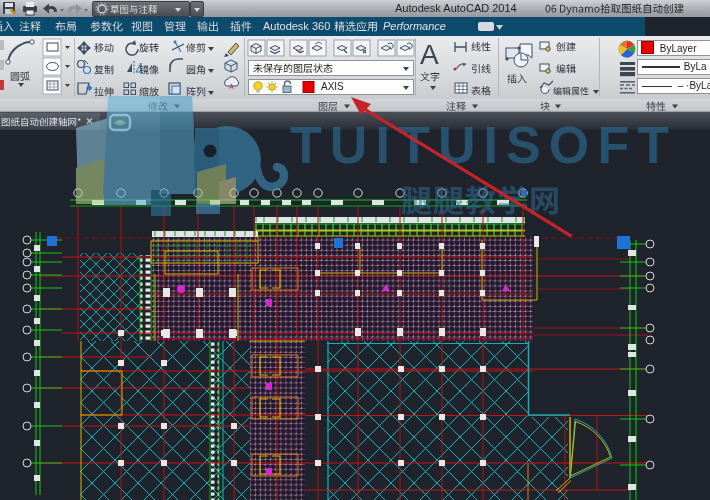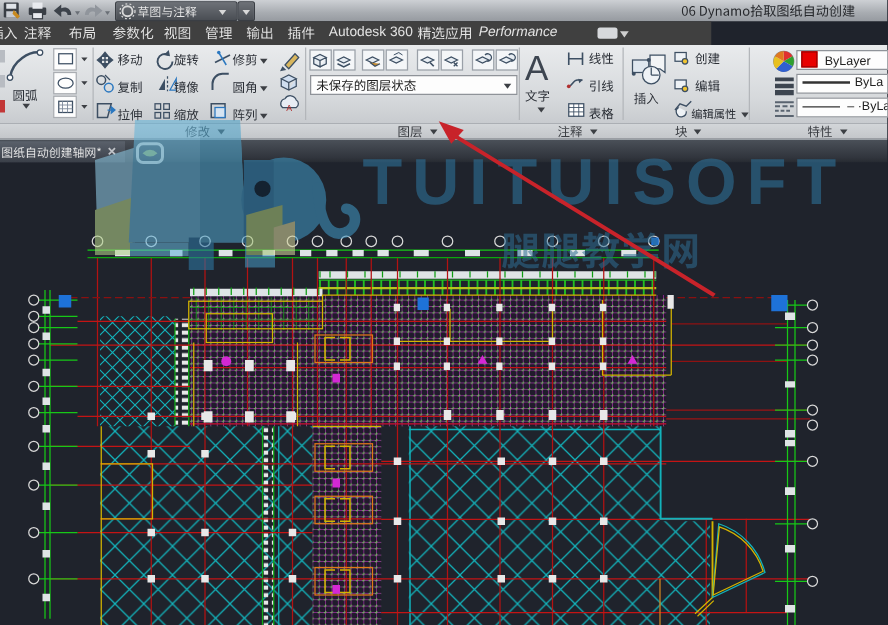--- a/index.html
+++ b/index.html
@@ -2,21 +2,21 @@
 <html><head>
 <meta charset="utf-8">
 <style>
   html,body{margin:0;padding:0;}
   body{width:710px;height:500px;overflow:hidden;position:relative;
        font-family:"Liberation Sans",sans-serif;background:#1f232c;}
   .abs{position:absolute;}
   
   #titlebar{left:0;top:0;width:710px;height:17px;
     background:linear-gradient(#cdd0d4,#a8acb1 60%,#969aa0);}
-  #menubar{left:0;top:17px;width:569px;height:19px;background:#404040;}
+  #menubar{left:0;top:17px;width:645px;height:19px;background:#0c4a6e;}
   .mitem{position:absolute;top:3px;color:#e3e3e3;font-size:11px;white-space:nowrap;}
   
   #ribbon{left:0;top:36px;width:710px;height:63px;
     background:linear-gradient(#e9ebed,#d5d8db 70%,#c8cbcf);}
   #plabels{left:0;top:99px;width:710px;height:13px;
     background:linear-gradient(#d3d6d9,#c3c6ca);border-bottom:1px solid #9aa0a6;box-sizing:border-box;}
   .psep{position:absolute;top:2px;height:58px;width:1px;background:#b3b6ba;}
   #tabbar{left:0;top:112px;width:710px;height:18px;
     background:linear-gradient(#4a5058,#30343c 80%,#262a31);}
   #dwgtab{position:absolute;left:0;top:1px;width:100px;height:17px;
@@ -53,20 +53,21 @@
       <circle cx="9" cy="7" r="6" fill="none" stroke="#d8d8d8" stroke-width="1" stroke-dasharray="1.5 1.8"></circle>
       <path transform="translate(17 11)" d="M2.3 -3.8H7.2V-3.0H2.3ZM2.3 -5.1H7.2V-4.3H2.3ZM1.6 -5.7V-2.4H4.4V-1.5H0.5V-0.8H4.4V0.7H5.1V-0.8H9.0V-1.5H5.1V-2.4H7.9V-5.7ZM0.6 -7.3V-6.6H2.8V-5.9H3.5V-6.6H6.0V-5.9H6.7V-6.6H8.9V-7.3H6.7V-8.0H6.0V-7.3H3.5V-8.0H2.8V-7.3Z M13.1 -2.7C13.8 -2.5 14.8 -2.2 15.3 -1.9L15.6 -2.4C15.1 -2.6 14.1 -2.9 13.4 -3.1ZM12.1 -1.4C13.4 -1.3 15.1 -0.9 16.0 -0.6L16.3 -1.1C15.4 -1.4 13.7 -1.8 12.4 -1.9ZM10.3 -7.6V0.8H11.0V0.4H17.5V0.8H18.2V-7.6ZM11.0 -0.3V-6.9H17.5V-0.3ZM13.4 -6.7C13.0 -5.9 12.1 -5.2 11.3 -4.7C11.5 -4.6 11.7 -4.4 11.8 -4.3C12.1 -4.5 12.4 -4.7 12.7 -5.0C13.0 -4.7 13.3 -4.4 13.7 -4.1C12.9 -3.7 12.0 -3.5 11.2 -3.3C11.3 -3.2 11.4 -2.9 11.5 -2.7C12.4 -2.9 13.4 -3.3 14.3 -3.8C15.1 -3.3 16.0 -3.0 16.9 -2.8C17.0 -3.0 17.2 -3.2 17.3 -3.4C16.5 -3.5 15.6 -3.8 14.9 -4.1C15.6 -4.6 16.2 -5.1 16.6 -5.8L16.2 -6.0L16.1 -6.0H13.6C13.8 -6.1 13.9 -6.3 14.0 -6.5ZM13.1 -5.3 13.2 -5.4H15.6C15.3 -5.0 14.8 -4.7 14.3 -4.4C13.8 -4.7 13.4 -5.0 13.1 -5.3Z M19.5 -2.3V-1.6H25.5V-2.3ZM21.5 -7.8C21.2 -6.5 20.9 -4.7 20.6 -3.6L21.2 -3.6H21.3H26.7C26.4 -1.4 26.2 -0.4 25.8 -0.1C25.7 -0.0 25.6 -0.0 25.4 -0.0C25.1 -0.0 24.3 -0.0 23.6 -0.1C23.7 0.1 23.8 0.4 23.9 0.6C24.5 0.6 25.2 0.7 25.6 0.6C26.0 0.6 26.2 0.6 26.5 0.3C26.9 -0.1 27.2 -1.2 27.4 -3.9C27.5 -4.0 27.5 -4.3 27.5 -4.3H21.5C21.6 -4.8 21.7 -5.4 21.9 -6.0H27.3V-6.7H22.0L22.2 -7.7Z M29.4 -7.4C30.0 -7.1 30.8 -6.6 31.2 -6.3L31.6 -6.9C31.2 -7.2 30.4 -7.6 29.8 -7.9ZM28.9 -4.7C29.5 -4.4 30.3 -4.0 30.7 -3.7L31.1 -4.3C30.7 -4.6 29.9 -5.0 29.3 -5.3ZM29.2 0.2 29.8 0.7C30.3 -0.2 31.0 -1.4 31.5 -2.4L31.0 -2.9C30.4 -1.8 29.7 -0.6 29.2 0.2ZM33.7 -7.8C34.0 -7.3 34.4 -6.6 34.5 -6.2L35.2 -6.5C35.0 -6.9 34.7 -7.5 34.4 -8.0ZM31.7 -6.2V-5.5H34.2V-3.3H32.0V-2.7H34.2V-0.2H31.4V0.5H37.6V-0.2H34.9V-2.7H37.1V-3.3H34.9V-5.5H37.4V-6.2Z M38.6 -6.3C38.8 -5.9 39.1 -5.3 39.2 -4.9L39.7 -5.2C39.6 -5.5 39.3 -6.1 39.1 -6.5ZM41.6 -6.6C41.5 -6.2 41.2 -5.5 40.9 -5.2L41.4 -5.0C41.7 -5.4 41.9 -5.9 42.2 -6.4ZM42.4 -7.5V-6.8H42.8C43.2 -6.2 43.6 -5.6 44.1 -5.1C43.4 -4.7 42.7 -4.4 41.9 -4.2V-4.6H40.7V-7.0C41.2 -7.1 41.7 -7.2 42.1 -7.3L41.8 -7.9C41.0 -7.7 39.5 -7.5 38.4 -7.4C38.5 -7.2 38.5 -7.0 38.6 -6.8C39.0 -6.9 39.5 -6.9 40.0 -7.0V-4.6H38.5V-3.9H39.9C39.5 -3.0 38.9 -1.9 38.3 -1.3C38.4 -1.1 38.6 -0.8 38.7 -0.6C39.1 -1.2 39.7 -2.1 40.0 -2.9V0.8H40.7V-3.1C41.1 -2.7 41.5 -2.2 41.7 -1.9L42.1 -2.4C41.9 -2.6 41.0 -3.6 40.7 -3.8V-3.9H41.9V-4.2C42.1 -4.0 42.2 -3.8 42.3 -3.6C43.1 -3.9 43.9 -4.2 44.6 -4.7C45.3 -4.2 46.0 -3.8 46.9 -3.6C47.0 -3.8 47.1 -4.0 47.3 -4.2C46.5 -4.4 45.8 -4.7 45.1 -5.1C45.9 -5.7 46.5 -6.4 46.9 -7.3L46.5 -7.5L46.4 -7.5ZM46.0 -6.8C45.6 -6.3 45.2 -5.9 44.6 -5.5C44.1 -5.9 43.8 -6.3 43.5 -6.8ZM44.2 -3.9V-3.0H42.5V-2.4H44.2V-1.4H42.1V-0.8H44.2V0.8H44.9V-0.8H47.0V-1.4H44.9V-2.4H46.6V-3.0H44.9V-3.9Z" fill="#e8e8e8"></path>
       <path d="M82 6 h6 l-3 4 z" fill="#d8d8d8"></path>
     </svg>
   </div>
   <div class="abs" style="left:190px;top:1px;width:12px;height:14px;background:linear-gradient(#6d7177,#4a4e54);border:1px solid #3a3e44;border-radius:2px;">
     <svg width="12" height="14">
         <path d="M3 6 h6 l-3 4 z" fill="#d8d8d8"></path>
       </svg>
   </div>
+  <div class="abs" style="left:395px;top:2px;font-size:11px;color:#1c1e22;">Autodesk AutoCAD 2014</div>
   <svg class="abs" style="left:545px;top:0" width="165" height="17">
       <path transform="translate(0 12.5)" d="M2.9 0.1C4.4 0.1 5.3 -1.2 5.3 -3.9C5.3 -6.5 4.4 -7.8 2.9 -7.8C1.4 -7.8 0.5 -6.5 0.5 -3.9C0.5 -1.2 1.4 0.1 2.9 0.1ZM2.9 -0.6C2.0 -0.6 1.4 -1.6 1.4 -3.9C1.4 -6.1 2.0 -7.1 2.9 -7.1C3.8 -7.1 4.4 -6.1 4.4 -3.9C4.4 -1.6 3.8 -0.6 2.9 -0.6Z M9.0 0.1C10.2 0.1 11.2 -0.9 11.2 -2.4C11.2 -4.0 10.4 -4.8 9.1 -4.8C8.5 -4.8 7.8 -4.4 7.3 -3.9C7.4 -6.2 8.2 -7.0 9.3 -7.0C9.8 -7.0 10.2 -6.8 10.5 -6.5L11.1 -7.0C10.6 -7.5 10.1 -7.8 9.3 -7.8C7.8 -7.8 6.4 -6.7 6.4 -3.7C6.4 -1.1 7.5 0.1 9.0 0.1ZM7.3 -3.1C7.8 -3.8 8.4 -4.1 8.9 -4.1C9.8 -4.1 10.3 -3.4 10.3 -2.4C10.3 -1.3 9.7 -0.6 9.0 -0.6C8.0 -0.6 7.4 -1.5 7.3 -3.1Z M15.1 0.0H17.0C19.4 0.0 20.6 -1.4 20.6 -3.9C20.6 -6.3 19.4 -7.7 17.0 -7.7H15.1ZM16.0 -0.8V-6.9H16.9C18.7 -6.9 19.6 -5.8 19.6 -3.9C19.6 -1.9 18.7 -0.8 16.9 -0.8Z M22.3 2.5C23.4 2.5 24.0 1.6 24.4 0.5L26.6 -5.7H25.6L24.6 -2.5C24.5 -2.0 24.3 -1.4 24.1 -0.9H24.1C23.9 -1.5 23.7 -2.0 23.5 -2.5L22.4 -5.7H21.4L23.7 0.0L23.5 0.4C23.3 1.1 22.9 1.7 22.2 1.7C22.1 1.7 21.9 1.6 21.8 1.6L21.6 2.3C21.8 2.4 22.0 2.5 22.3 2.5Z M27.7 0.0H28.6V-4.1C29.2 -4.7 29.6 -5.0 30.2 -5.0C30.9 -5.0 31.3 -4.6 31.3 -3.5V0.0H32.2V-3.6C32.2 -5.1 31.7 -5.8 30.5 -5.8C29.7 -5.8 29.1 -5.4 28.6 -4.9H28.5L28.5 -5.7H27.7Z M35.4 0.1C36.1 0.1 36.7 -0.2 37.3 -0.7H37.3L37.4 0.0H38.2V-3.5C38.2 -4.9 37.6 -5.8 36.2 -5.8C35.3 -5.8 34.5 -5.4 34.0 -5.1L34.3 -4.4C34.8 -4.7 35.4 -5.1 36.0 -5.1C37.0 -5.1 37.2 -4.3 37.2 -3.6C34.8 -3.3 33.7 -2.7 33.7 -1.5C33.7 -0.5 34.4 0.1 35.4 0.1ZM35.7 -0.6C35.1 -0.6 34.7 -0.9 34.7 -1.5C34.7 -2.3 35.3 -2.8 37.2 -3.0V-1.4C36.7 -0.9 36.2 -0.6 35.7 -0.6Z M40.0 0.0H41.0V-4.1C41.5 -4.7 41.9 -5.0 42.4 -5.0C43.1 -5.0 43.4 -4.6 43.4 -3.5V0.0H44.4V-4.1C44.9 -4.7 45.4 -5.0 45.8 -5.0C46.6 -5.0 46.9 -4.6 46.9 -3.5V0.0H47.8V-3.6C47.8 -5.1 47.3 -5.8 46.1 -5.8C45.4 -5.8 44.8 -5.4 44.2 -4.8C44.0 -5.4 43.5 -5.8 42.7 -5.8C42.0 -5.8 41.4 -5.4 40.9 -4.9H40.9L40.8 -5.7H40.0Z M51.9 0.1C53.3 0.1 54.6 -1.0 54.6 -2.8C54.6 -4.7 53.3 -5.8 51.9 -5.8C50.5 -5.8 49.3 -4.7 49.3 -2.8C49.3 -1.0 50.5 0.1 51.9 0.1ZM51.9 -0.7C50.9 -0.7 50.3 -1.5 50.3 -2.8C50.3 -4.2 50.9 -5.0 51.9 -5.0C52.9 -5.0 53.6 -4.2 53.6 -2.8C53.6 -1.5 52.9 -0.7 51.9 -0.7Z M57.0 -8.8V-6.7H55.6V-6.0H57.0V-3.7L55.5 -3.3L55.8 -2.5L57.0 -2.9V-0.1C57.0 -0.0 57.0 0.0 56.8 0.0C56.7 0.0 56.3 0.1 55.8 0.0C55.9 0.2 56.0 0.6 56.1 0.8C56.7 0.8 57.2 0.7 57.4 0.6C57.7 0.5 57.8 0.3 57.8 -0.2V-3.1L59.2 -3.5L59.1 -4.2L57.8 -3.9V-6.0H59.0V-6.7H57.8V-8.8ZM61.7 -8.8C61.2 -7.3 60.1 -5.9 58.7 -5.0C58.9 -4.8 59.2 -4.5 59.3 -4.4C59.6 -4.6 59.9 -4.9 60.2 -5.2V-4.7H63.7V-5.3C64.0 -5.0 64.3 -4.7 64.6 -4.5C64.8 -4.7 65.0 -5.0 65.2 -5.2C64.1 -5.8 63.0 -7.0 62.4 -8.3L62.5 -8.6ZM63.6 -5.4H60.4C61.1 -6.0 61.6 -6.8 62.0 -7.5C62.4 -6.8 63.0 -6.0 63.6 -5.4ZM59.7 -3.5V0.9H60.5V0.3H63.4V0.8H64.2V-3.5ZM60.5 -0.4V-2.8H63.4V-0.4Z M74.5 -6.9C74.3 -5.3 73.8 -4.0 73.3 -2.8C72.7 -4.0 72.4 -5.4 72.1 -6.9ZM70.9 -7.6V-6.9H71.4C71.7 -5.0 72.2 -3.4 72.8 -2.1C72.2 -1.1 71.5 -0.3 70.6 0.2C70.8 0.4 71.0 0.7 71.1 0.8C71.9 0.3 72.6 -0.4 73.2 -1.3C73.8 -0.4 74.4 0.3 75.2 0.8C75.3 0.6 75.6 0.3 75.8 0.1C74.9 -0.4 74.2 -1.1 73.7 -2.0C74.5 -3.5 75.1 -5.3 75.4 -7.5L74.9 -7.7L74.7 -7.6ZM66.0 -1.4 66.2 -0.6 69.3 -1.2V0.8H70.1V-1.3L71.0 -1.5L71.0 -2.1L70.1 -2.0V-7.6H70.9V-8.3H66.1V-7.6H66.8V-1.5ZM67.6 -7.6H69.3V-6.1H67.6ZM67.6 -5.5H69.3V-3.9H67.6ZM67.6 -3.2H69.3V-1.9L67.6 -1.6Z M80.0 -2.9C80.9 -2.8 82.0 -2.4 82.5 -2.1L82.9 -2.6C82.3 -2.9 81.2 -3.2 80.4 -3.4ZM79.0 -1.6C80.4 -1.4 82.3 -1.0 83.3 -0.6L83.6 -1.2C82.6 -1.6 80.8 -2.0 79.4 -2.1ZM77.0 -8.4V0.8H77.7V0.4H84.9V0.8H85.7V-8.4ZM77.7 -0.3V-7.6H84.9V-0.3ZM80.5 -7.4C79.9 -6.6 79.0 -5.8 78.1 -5.2C78.3 -5.1 78.6 -4.9 78.7 -4.7C79.0 -5.0 79.3 -5.2 79.6 -5.5C80.0 -5.2 80.3 -4.8 80.8 -4.6C79.9 -4.1 78.9 -3.8 77.9 -3.6C78.1 -3.5 78.2 -3.2 78.3 -3.0C79.3 -3.2 80.4 -3.6 81.4 -4.2C82.3 -3.7 83.3 -3.3 84.3 -3.1C84.4 -3.3 84.6 -3.6 84.7 -3.7C83.8 -3.9 82.9 -4.2 82.1 -4.5C82.9 -5.1 83.5 -5.6 84.0 -6.4L83.5 -6.6L83.4 -6.6H80.7C80.8 -6.8 81.0 -7.0 81.1 -7.2ZM80.1 -5.9 80.1 -6.0H82.9C82.5 -5.6 82.0 -5.2 81.4 -4.9C80.9 -5.2 80.4 -5.5 80.1 -5.9Z M87.1 -0.6 87.2 0.2C88.2 -0.0 89.5 -0.4 90.8 -0.7L90.7 -1.4C89.4 -1.1 88.0 -0.7 87.1 -0.6ZM87.3 -4.4C87.4 -4.5 87.7 -4.6 89.1 -4.8C88.6 -4.1 88.1 -3.5 87.9 -3.3C87.6 -2.9 87.3 -2.7 87.1 -2.6C87.2 -2.4 87.3 -2.1 87.3 -2.0V-1.9L87.4 -1.9C87.6 -2.0 88.0 -2.2 90.8 -2.7C90.8 -2.9 90.8 -3.2 90.8 -3.4L88.5 -3.0C89.3 -3.9 90.1 -5.0 90.8 -6.2L90.2 -6.6C90.0 -6.2 89.8 -5.8 89.5 -5.5L88.1 -5.3C88.7 -6.2 89.4 -7.4 89.9 -8.5L89.1 -8.8C88.7 -7.6 87.9 -6.2 87.6 -5.8C87.4 -5.5 87.2 -5.2 87.0 -5.2C87.1 -5.0 87.2 -4.6 87.3 -4.4ZM91.2 0.9C91.4 0.7 91.7 0.6 93.9 -0.2C93.8 -0.3 93.8 -0.6 93.8 -0.9L92.0 -0.3V-4.0H93.9C94.1 -1.2 94.6 0.7 95.7 0.7C96.4 0.7 96.6 0.3 96.7 -1.3C96.5 -1.4 96.3 -1.5 96.1 -1.7C96.1 -0.5 96.0 -0.0 95.8 -0.0C95.2 -0.0 94.8 -1.6 94.7 -4.0H96.5V-4.7H94.6C94.6 -5.6 94.5 -6.6 94.5 -7.7C95.2 -7.8 95.8 -7.9 96.3 -8.1L95.7 -8.7C94.7 -8.4 92.8 -8.1 91.2 -7.9V-0.5C91.2 -0.1 91.0 0.1 90.9 0.2C91.0 0.4 91.2 0.7 91.2 0.9ZM93.9 -4.7H92.0V-7.3C92.6 -7.4 93.2 -7.4 93.8 -7.5C93.8 -6.6 93.8 -5.6 93.9 -4.7Z M99.6 -4.3H105.2V-2.8H99.6ZM99.6 -5.1V-6.6H105.2V-5.1ZM99.6 -2.0H105.2V-0.5H99.6ZM101.9 -8.8C101.8 -8.4 101.6 -7.8 101.5 -7.4H98.8V0.9H99.6V0.3H105.2V0.8H106.1V-7.4H102.3C102.4 -7.8 102.6 -8.3 102.8 -8.7Z M108.5 -8.0V-7.3H112.6V-8.0ZM114.5 -8.6C114.5 -7.9 114.5 -7.1 114.4 -6.4H112.9V-5.6H114.4C114.3 -3.2 113.9 -1.1 112.4 0.3C112.6 0.4 112.9 0.6 113.0 0.8C114.6 -0.6 115.0 -3.0 115.2 -5.6H116.7C116.6 -1.9 116.5 -0.5 116.2 -0.2C116.1 -0.1 116.0 -0.0 115.8 -0.0C115.6 -0.0 115.0 -0.0 114.4 -0.1C114.6 0.1 114.6 0.5 114.7 0.7C115.2 0.7 115.8 0.7 116.1 0.7C116.5 0.7 116.7 0.6 116.9 0.3C117.3 -0.2 117.4 -1.7 117.5 -6.0C117.5 -6.1 117.5 -6.4 117.5 -6.4H115.2C115.2 -7.1 115.2 -7.9 115.2 -8.6ZM108.5 -0.5 108.5 -0.5V-0.5C108.8 -0.6 109.2 -0.7 112.1 -1.4L112.3 -0.7L113.0 -0.9C112.8 -1.6 112.3 -2.9 111.9 -3.8L111.3 -3.7C111.5 -3.2 111.7 -2.6 111.9 -2.0L109.4 -1.5C109.8 -2.5 110.2 -3.6 110.4 -4.7H112.8V-5.5H108.2V-4.7H109.6C109.4 -3.5 108.9 -2.3 108.8 -1.9C108.6 -1.5 108.5 -1.2 108.3 -1.2C108.4 -1.0 108.5 -0.6 108.5 -0.5Z M126.9 -8.7V-0.2C126.9 -0.0 126.8 0.1 126.6 0.1C126.4 0.1 125.8 0.1 125.0 0.1C125.1 0.3 125.3 0.6 125.3 0.8C126.3 0.8 126.9 0.8 127.2 0.7C127.5 0.5 127.7 0.3 127.7 -0.2V-8.7ZM124.9 -7.6V-1.8H125.6V-7.6ZM119.6 -5.0V-0.5C119.6 0.5 119.9 0.7 120.9 0.7C121.1 0.7 122.6 0.7 122.9 0.7C123.8 0.7 124.0 0.3 124.2 -1.2C123.9 -1.2 123.6 -1.3 123.4 -1.5C123.4 -0.2 123.3 0.0 122.8 0.0C122.5 0.0 121.3 0.0 121.0 0.0C120.5 0.0 120.4 -0.1 120.4 -0.5V-4.3H122.6C122.6 -3.0 122.5 -2.5 122.3 -2.3C122.3 -2.2 122.2 -2.2 122.0 -2.2C121.9 -2.2 121.5 -2.2 121.1 -2.3C121.2 -2.1 121.3 -1.8 121.3 -1.6C121.7 -1.6 122.2 -1.6 122.4 -1.6C122.6 -1.6 122.8 -1.7 123.0 -1.9C123.2 -2.1 123.3 -2.8 123.4 -4.7C123.4 -4.8 123.4 -5.0 123.4 -5.0ZM121.4 -8.8C120.8 -7.4 119.7 -6.0 118.4 -5.0C118.6 -4.9 118.8 -4.7 119.0 -4.5C120.0 -5.3 120.9 -6.3 121.6 -7.5C122.4 -6.6 123.3 -5.5 123.8 -4.8L124.4 -5.3C123.8 -6.1 122.8 -7.2 121.9 -8.1L122.1 -8.6Z M132.7 -7.9V-7.3H134.7V-6.5H132.1V-5.9H134.7V-5.1H132.7V-4.4H134.7V-3.6H132.6V-3.0H134.7V-2.2H132.1V-1.6H134.7V-0.5H135.4V-1.6H138.4V-2.2H135.4V-3.0H138.0V-3.6H135.4V-4.4H137.8V-5.9H138.5V-6.5H137.8V-7.9H135.4V-8.8H134.7V-7.9ZM135.4 -5.9H137.1V-5.1H135.4ZM135.4 -6.5V-7.3H137.1V-6.5ZM129.6 -4.1C129.6 -4.2 129.9 -4.4 130.0 -4.5H131.3C131.2 -3.5 131.0 -2.7 130.7 -2.0C130.4 -2.4 130.2 -3.0 130.0 -3.6L129.4 -3.4C129.7 -2.5 130.0 -1.9 130.4 -1.3C130.0 -0.6 129.5 -0.1 129.0 0.3C129.2 0.4 129.5 0.7 129.6 0.8C130.1 0.5 130.5 -0.1 130.9 -0.7C132.0 0.3 133.5 0.6 135.5 0.6H138.4C138.4 0.4 138.6 0.0 138.7 -0.1C138.2 -0.1 135.9 -0.1 135.5 -0.1C133.7 -0.1 132.2 -0.4 131.2 -1.4C131.6 -2.4 132.0 -3.6 132.1 -5.1L131.7 -5.2L131.5 -5.2H130.6C131.1 -6.0 131.7 -6.9 132.2 -8.0L131.6 -8.3L131.4 -8.2H129.3V-7.5H131.1C130.7 -6.5 130.1 -5.7 130.0 -5.4C129.7 -5.1 129.5 -4.8 129.3 -4.8C129.4 -4.6 129.6 -4.3 129.6 -4.1Z" fill="#26282c"></path>
     </svg>
 </div>
 <div class="abs" id="menubar">
 <svg class="abs" style="left:0;top:0" width="710" height="19">
       <g fill="#e3e3e3">
   <g transform="translate(-8 13.5)">
           <path d="M8.1 -2.7V-2.0H9.3V-0.4H7.6V-5.9H10.4V-6.6H7.6V-8.0C8.5 -8.2 9.3 -8.3 9.9 -8.5L9.5 -9.2C8.3 -8.8 6.1 -8.6 4.4 -8.5C4.5 -8.3 4.6 -8.0 4.6 -7.8C5.3 -7.8 6.1 -7.9 6.9 -8.0V-6.6H4.0V-5.9H6.9V-0.4H5.1V-2.0H6.4V-2.7H5.1V-4.0C5.5 -4.1 6.0 -4.3 6.4 -4.5L6.0 -5.1C5.6 -4.9 4.9 -4.7 4.3 -4.5V0.9H5.1V0.3H9.3V0.9H10.1V-4.8H8.0V-4.0H9.3V-2.7ZM1.8 -9.2V-7.0H0.6V-6.2H1.8V-3.8L0.4 -3.4L0.6 -2.6L1.8 -2.9V-0.1C1.8 0.0 1.7 0.1 1.6 0.1C1.5 0.1 1.2 0.1 0.8 0.1C0.9 0.3 1.0 0.6 1.0 0.8C1.6 0.8 2.0 0.8 2.2 0.7C2.5 0.6 2.6 0.3 2.6 -0.1V-3.2L3.8 -3.6L3.7 -4.3L2.6 -4.0V-6.2H3.6V-7.0H2.6V-9.2Z M14.2 -8.3C15.0 -7.8 15.5 -7.2 16.0 -6.5C15.3 -3.4 13.9 -1.1 11.5 0.1C11.7 0.3 12.1 0.6 12.2 0.8C14.4 -0.5 15.9 -2.5 16.7 -5.4C17.9 -3.2 18.7 -0.6 21.2 0.8C21.2 0.5 21.5 0.1 21.6 -0.2C17.9 -2.4 18.3 -6.5 14.8 -9.0Z"></path>
         </g>
@@ -285,20 +286,35 @@
 
   <div class="cardn" style="left:208px;top:11px;"></div>
   <div class="cardn" style="left:208px;top:33px;"></div>
   <div class="cardn" style="left:208px;top:55px;"></div>
   <div class="cardn" style="left:18px;top:47px;"></div>
 
   <div class="combo" style="left:248px;top:24px;width:166px;height:16px;line-height:14px;">
     <svg width="110" height="14" style="position:absolute;left:4px;top:0">
         <path transform="translate(0 11)" d="M4.6 -8.4V-6.8H1.3V-6.0H4.6V-4.3H0.6V-3.6H4.2C3.3 -2.3 1.7 -1.0 0.3 -0.4C0.5 -0.2 0.8 0.1 0.9 0.2C2.2 -0.4 3.6 -1.6 4.6 -3.0V0.8H5.4V-3.0C6.4 -1.7 7.8 -0.4 9.1 0.2C9.2 0.1 9.5 -0.2 9.7 -0.4C8.3 -1.0 6.7 -2.3 5.8 -3.6H9.4V-4.3H5.4V-6.0H8.7V-6.8H5.4V-8.4Z M14.5 -7.3H18.2V-5.4H14.5ZM13.8 -7.9V-4.7H16.0V-3.5H13.1V-2.8H15.5C14.9 -1.8 13.8 -0.7 12.8 -0.2C12.9 -0.1 13.2 0.2 13.3 0.4C14.3 -0.2 15.3 -1.2 16.0 -2.3V0.8H16.7V-2.4C17.4 -1.2 18.4 -0.2 19.3 0.4C19.4 0.2 19.6 -0.1 19.8 -0.2C18.8 -0.7 17.8 -1.8 17.2 -2.8H19.5V-3.5H16.7V-4.7H19.0V-7.9ZM12.8 -8.4C12.2 -6.9 11.2 -5.4 10.2 -4.4C10.4 -4.2 10.6 -3.8 10.7 -3.7C11.0 -4.0 11.4 -4.5 11.7 -5.0V0.8H12.4V-6.1C12.8 -6.7 13.2 -7.4 13.5 -8.2Z M26.1 -3.5V-2.7H23.4V-2.0H26.1V-0.1C26.1 0.0 26.1 0.1 25.9 0.1C25.7 0.1 25.1 0.1 24.5 0.1C24.6 0.3 24.7 0.6 24.7 0.8C25.6 0.8 26.1 0.8 26.5 0.7C26.8 0.6 26.9 0.4 26.9 -0.1V-2.0H29.6V-2.7H26.9V-3.2C27.6 -3.7 28.4 -4.3 28.9 -4.9L28.5 -5.3L28.3 -5.2H24.2V-4.6H27.6C27.2 -4.2 26.6 -3.8 26.1 -3.5ZM23.9 -8.4C23.7 -8.0 23.6 -7.5 23.4 -7.1H20.6V-6.4H23.1C22.5 -5.0 21.5 -3.7 20.3 -2.8C20.4 -2.7 20.6 -2.4 20.7 -2.2C21.1 -2.5 21.5 -2.8 21.9 -3.2V0.8H22.6V-4.1C23.2 -4.8 23.6 -5.6 23.9 -6.4H29.4V-7.1H24.2C24.4 -7.5 24.5 -7.8 24.6 -8.2Z M35.5 -4.2C36.1 -3.5 36.8 -2.5 37.0 -1.9L37.7 -2.3C37.4 -2.9 36.7 -3.9 36.1 -4.6ZM32.4 -8.4C32.3 -7.9 32.1 -7.3 32.0 -6.8H30.9V0.5H31.6V-0.2H34.4V-6.8H32.7C32.9 -7.2 33.0 -7.8 33.2 -8.3ZM31.6 -6.1H33.7V-4.0H31.6ZM31.6 -0.9V-3.4H33.7V-0.9ZM36.0 -8.4C35.7 -7.1 35.1 -5.7 34.4 -4.8C34.6 -4.7 34.9 -4.5 35.1 -4.4C35.4 -4.8 35.7 -5.5 36.0 -6.1H38.6C38.4 -2.1 38.3 -0.6 38.0 -0.2C37.8 -0.1 37.7 -0.1 37.5 -0.1C37.3 -0.1 36.7 -0.1 36.0 -0.1C36.2 0.1 36.3 0.4 36.3 0.6C36.9 0.6 37.4 0.6 37.8 0.6C38.1 0.6 38.4 0.5 38.6 0.2C39.0 -0.3 39.1 -1.9 39.3 -6.4C39.3 -6.5 39.3 -6.8 39.3 -6.8H36.3C36.4 -7.3 36.6 -7.8 36.7 -8.3Z M43.8 -2.8C44.5 -2.6 45.6 -2.3 46.1 -2.0L46.4 -2.5C45.9 -2.8 44.9 -3.1 44.1 -3.2ZM42.8 -1.5C44.1 -1.4 45.9 -1.0 46.8 -0.6L47.1 -1.2C46.2 -1.5 44.5 -1.9 43.1 -2.0ZM40.8 -8.0V0.8H41.6V0.4H48.4V0.8H49.2V-8.0ZM41.6 -0.3V-7.3H48.4V-0.3ZM44.1 -7.1C43.6 -6.3 42.8 -5.5 41.9 -5.0C42.1 -4.9 42.3 -4.6 42.5 -4.5C42.8 -4.7 43.1 -5.0 43.4 -5.2C43.7 -4.9 44.0 -4.6 44.4 -4.3C43.6 -3.9 42.6 -3.6 41.7 -3.5C41.9 -3.3 42.0 -3.0 42.1 -2.9C43.1 -3.1 44.1 -3.5 45.1 -4.0C45.9 -3.5 46.9 -3.2 47.8 -3.0C47.9 -3.1 48.1 -3.4 48.2 -3.5C47.4 -3.7 46.5 -4.0 45.7 -4.3C46.4 -4.8 47.1 -5.4 47.5 -6.1L47.1 -6.3L47.0 -6.3H44.4C44.5 -6.5 44.6 -6.7 44.8 -6.9ZM43.8 -5.6 43.9 -5.7H46.4C46.1 -5.3 45.6 -5.0 45.1 -4.7C44.5 -4.9 44.1 -5.3 43.8 -5.6Z M53.0 -4.6V-3.9H58.7V-4.6ZM52.1 -7.3H58.1V-6.1H52.1ZM51.3 -7.9V-5.0C51.3 -3.4 51.2 -1.2 50.3 0.4C50.5 0.5 50.8 0.7 51.0 0.8C52.0 -0.9 52.1 -3.3 52.1 -5.0V-5.4H58.9V-7.9ZM52.9 0.6C53.2 0.5 53.7 0.5 58.0 0.2C58.2 0.5 58.3 0.7 58.4 0.9L59.1 0.6C58.8 -0.1 58.1 -1.1 57.5 -1.9L56.9 -1.6C57.1 -1.3 57.4 -0.8 57.7 -0.4L53.8 -0.2C54.3 -0.7 54.9 -1.4 55.3 -2.2H59.4V-2.8H52.4V-2.2H54.4C53.9 -1.4 53.4 -0.7 53.2 -0.5C53.0 -0.3 52.8 -0.1 52.6 -0.1C52.7 0.1 52.8 0.5 52.9 0.6Z M67.4 -7.7C67.8 -7.2 68.4 -6.4 68.6 -6.0L69.2 -6.3C69.0 -6.8 68.4 -7.5 68.0 -8.1ZM60.5 -6.7C61.0 -6.2 61.5 -5.4 61.8 -4.9L62.4 -5.3C62.1 -5.8 61.5 -6.5 61.1 -7.1ZM65.9 -8.4V-6.0L65.9 -5.5H63.6V-4.7H65.8C65.7 -3.1 65.1 -1.2 63.3 0.3C63.5 0.4 63.7 0.6 63.9 0.8C65.4 -0.5 66.1 -2.0 66.4 -3.4C67.0 -1.6 67.8 -0.1 69.2 0.8C69.3 0.6 69.5 0.3 69.7 0.2C68.2 -0.7 67.2 -2.5 66.8 -4.7H69.5V-5.5H66.6L66.6 -6.0V-8.4ZM60.3 -1.9 60.8 -1.3C61.3 -1.8 61.9 -2.3 62.5 -2.9V0.8H63.2V-8.4H62.5V-3.8C61.7 -3.1 60.9 -2.4 60.3 -1.9Z M73.8 -4.1C74.4 -3.8 75.1 -3.2 75.4 -2.9L76.1 -3.3C75.7 -3.7 75.0 -4.2 74.4 -4.5ZM72.7 -2.4V-0.5C72.7 0.4 73.0 0.6 74.2 0.6C74.4 0.6 76.2 0.6 76.5 0.6C77.5 0.6 77.7 0.3 77.8 -1.0C77.6 -1.0 77.3 -1.2 77.1 -1.3C77.1 -0.2 77.0 -0.1 76.5 -0.1C76.0 -0.1 74.5 -0.1 74.2 -0.1C73.5 -0.1 73.4 -0.2 73.4 -0.5V-2.4ZM74.1 -2.6C74.7 -2.1 75.4 -1.4 75.7 -0.9L76.3 -1.3C76.0 -1.8 75.2 -2.5 74.7 -3.0ZM77.5 -2.4C78.0 -1.5 78.5 -0.4 78.7 0.4L79.4 0.1C79.2 -0.6 78.7 -1.7 78.2 -2.6ZM71.5 -2.4C71.3 -1.6 71.0 -0.6 70.5 0.1L71.2 0.4C71.7 -0.3 72.0 -1.4 72.2 -2.2ZM74.7 -8.4C74.6 -8.0 74.5 -7.5 74.4 -7.0H70.6V-6.3H74.2C73.8 -5.0 72.8 -3.9 70.5 -3.3C70.6 -3.2 70.8 -2.9 70.9 -2.7C73.5 -3.4 74.5 -4.7 75.0 -6.3C75.8 -4.5 77.1 -3.3 79.1 -2.7C79.2 -3.0 79.4 -3.3 79.6 -3.4C77.8 -3.8 76.5 -4.9 75.8 -6.3H79.5V-7.0H75.2C75.3 -7.5 75.4 -7.9 75.4 -8.4Z" fill="#222"></path>
       </svg>
+    <div class="cardn" style="right:4px;top:6px;"></div>
+  </div>
+  <div class="combo" style="left:248px;top:43px;width:166px;height:16px;line-height:14px;">
+    <svg width="64" height="14" style="position:absolute;left:2px;top:0">
+      <circle cx="7" cy="6" r="4.2" fill="#f5d428" stroke="#c89a10"></circle>
+      <rect x="5.2" y="10" width="3.6" height="2.6" fill="#b8bdc4"></rect>
+      <circle cx="21" cy="7" r="3" fill="#f5d428" stroke="#c89a10"></circle>
+      <g stroke="#c89a10">
+          <path d="M21 1.5v2M21 10.5v2M15.5 7h2M24.5 7h2M17 3l1.5 1.5M23.5 9l1.5 1.5M25 3l-1.5 1.5M18.5 9L17 10.5"></path>
+        </g>
+      <path d="M33.5 6 v-2 a3 3 0 0 1 6 0" stroke="#5a6a7a" stroke-width="1.4" fill="none"></path>
+      <rect x="32" y="6" width="8" height="6.5" fill="#9fb6c8" stroke="#5a6a7a"></rect>
+      <rect x="52" y="1.5" width="11" height="11" fill="#e80000" stroke="#a00000"></rect>
+    </svg>
+    <span style="margin-left:72px;">AXIS</span>
     <div class="cardn" style="right:4px;top:6px;"></div>
   </div>
 
   <div class="cardn" style="left:430px;top:50px;"></div>
 
   <div class="cardn" style="left:593px;top:54px;"></div>
 
   <div class="combo" style="left:637px;top:4px;width:77px;height:16px;line-height:14px;">
     <span style="display:inline-block;width:11px;height:11px;background:#e80000;border:1px solid #900;vertical-align:-2px;margin-left:3px;"></span>
     <span style="margin-left:3px;text-align:right;">ByLayer</span>

